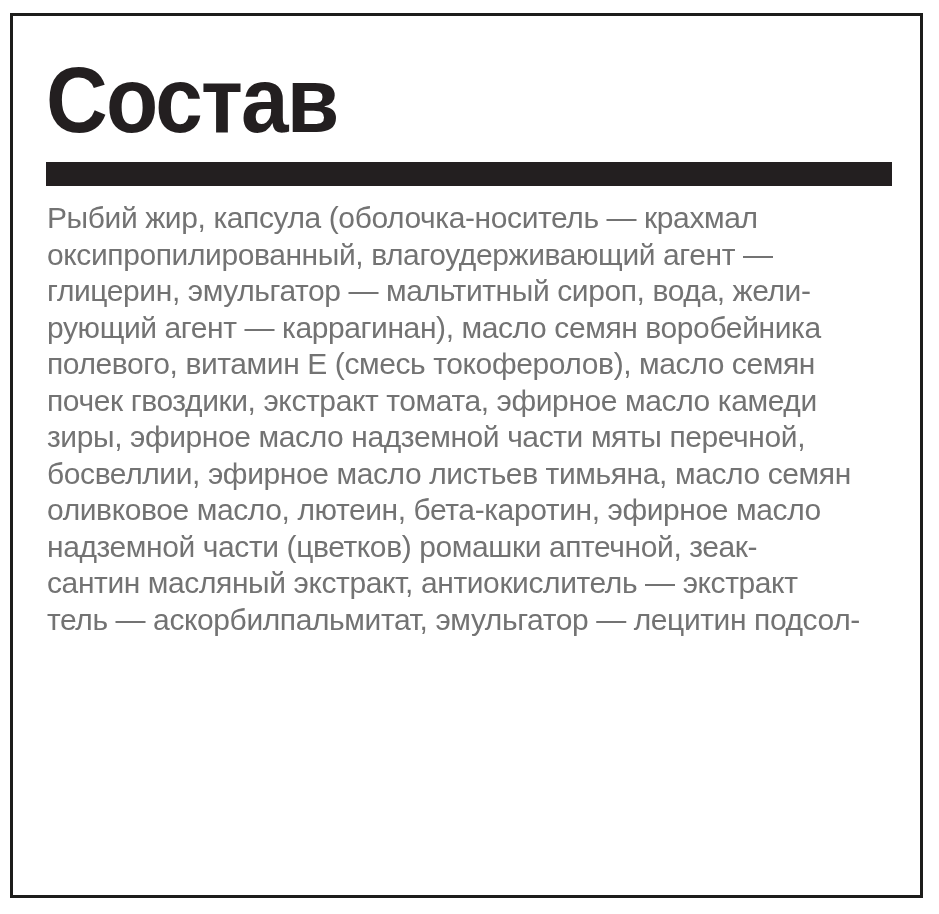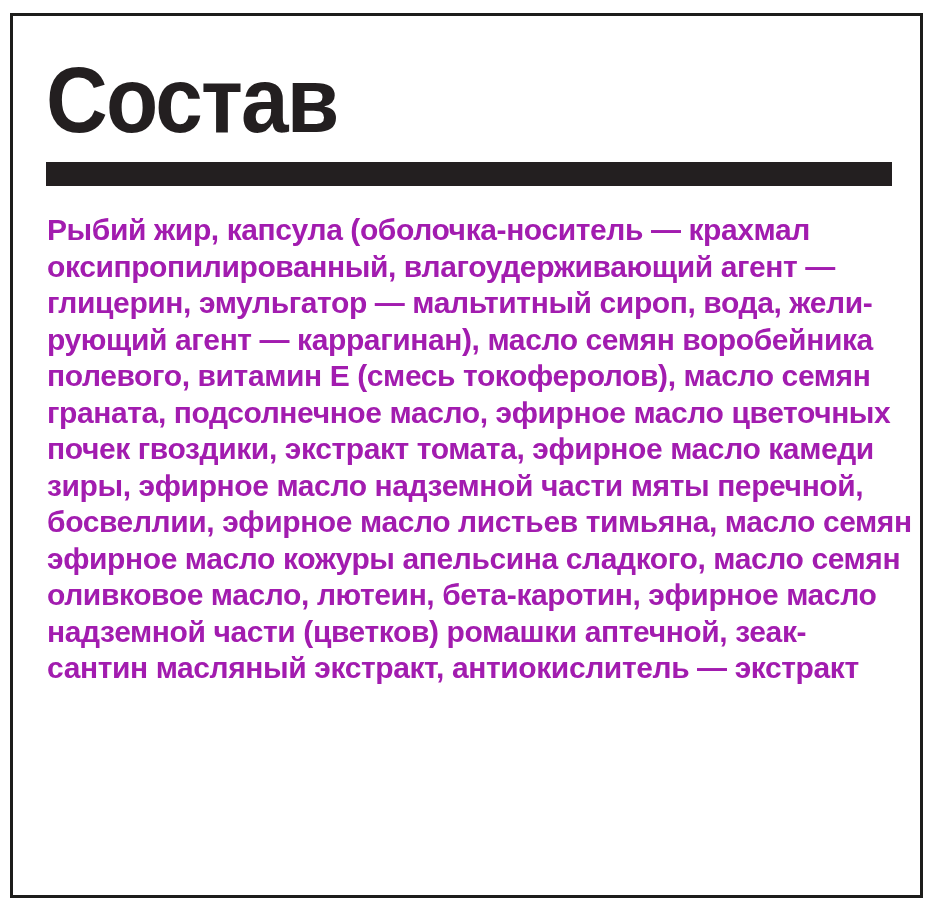--- a/index.html
+++ b/index.html
@@ -43,48 +43,47 @@
     position: absolute;
     left: 33px;
     top: 146px;
     width: 846px;
     height: 24px;
     background: #231f20;
   }
   .ingredients-text {
     position: absolute;
     left: 34px;
-    top: 196px;
+    top: 184px;
     width: 860px;
-    color: #a21caf;
+    color: #737373;
     font-size: 30px;
     line-height: 36.5px;
-    font-weight: 700;
+    font-weight: 400;
     letter-spacing: -0.4px;
   }
   .line {
     white-space: nowrap;
   }
 </style>
 </head>
 <body>
 
 <div class="page">
   <div class="frame">
     <h1 class="section-title">Состав</h1>
     <div class="title-underline-bar"></div>
     <div class="ingredients-text">
       <div class="line">Рыбий жир, капсула (оболочка-носитель — крахмал</div>
       <div class="line">оксипропилированный, влагоудерживающий агент —</div>
       <div class="line">глицерин, эмульгатор — мальтитный сироп, вода, жели-</div>
       <div class="line">рующий агент — каррагинан), масло семян воробейника</div>
       <div class="line">полевого, витамин E (смесь токоферолов), масло семян</div>
-      <div class="line">граната, подсолнечное масло, эфирное масло цветочных</div>
       <div class="line">почек гвоздики, экстракт томата, эфирное масло камеди</div>
       <div class="line">зиры, эфирное масло надземной части мяты перечной,</div>
       <div class="line">босвеллии, эфирное масло листьев тимьяна, масло семян</div>
-      <div class="line">эфирное масло кожуры апельсина сладкого, масло семян</div>
       <div class="line">оливковое масло, лютеин, бета-каротин, эфирное масло</div>
       <div class="line">надземной части (цветков) ромашки аптечной, зеак-</div>
       <div class="line">сантин масляный экстракт, антиокислитель — экстракт</div>
+      <div class="line">тель — аскорбилпальмитат, эмульгатор — лецитин подсол-</div>
     </div>
   </div>
 </div>
 
 </body></html>

